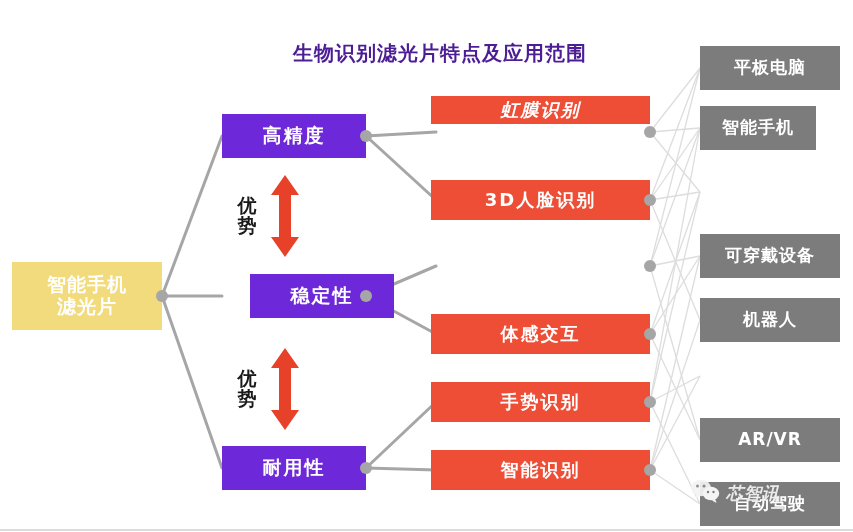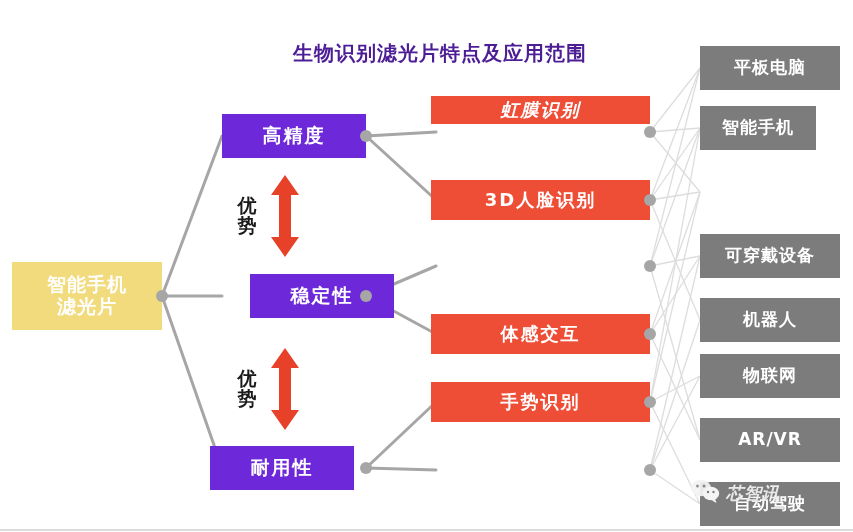--- a/index.html
+++ b/index.html
@@ -190,21 +190,21 @@
   <div class="node node-feature" style="left:222px; top:114px; width:144px; height:44px;">
     <span>高精度</span>
   </div>
   <div class="hub" style="left:360px; top:130px;"></div>
 
   <div class="node node-feature" style="left:222px; top:274px; width:144px; height:44px;margin-left:28px;">
     <span>稳定性</span>
   </div>
   <div class="hub" style="left:360px; top:290px;"></div>
 
-  <div class="node node-feature" style="left:210px; top:446px; width:144px; height:44px;">
+  <div class="node node-feature" style="left:222px; top:446px; width:144px; height:44px;">
     <span>耐用性</span>
   </div>
   <div class="hub" style="left:360px; top:462px;"></div>
 
   <div class="adv-group" style="left:234px; top:175px;">
     <div class="adv-label">
       <span>优</span><br>
       <span>势</span>
     </div>
     <div class="adv-arrow">
@@ -241,42 +241,42 @@
   <div class="node node-app" style="left:431px; top:314px; width:219px; height:40px;">
     <span>体感交互</span>
   </div>
   <div class="hub" style="left:644px; top:328px;"></div>
 
   <div class="node node-app" style="left:431px; top:382px; width:219px; height:40px;">
     <span>手势识别</span>
   </div>
   <div class="hub" style="left:644px; top:396px;"></div>
 
+  <div class="node node-app" style="left:431px; top:450px; width:219px; height:40px;">
+    <span>智能识别</span>
+  </div>
   <div class="hub" style="left:644px; top:464px;"></div>
 
   <div class="node node-market" style="left:700px; top:46px; width:140px; height:44px;">
     <span>平板电脑</span>
   </div>
 
   <div class="node node-market" style="left:700px; top:106px; width:116px; height:44px;">
     <span>智能手机</span>
   </div>
 
 
   <div class="node node-market" style="left:700px; top:234px; width:140px; height:44px;">
     <span>可穿戴设备</span>
   </div>
 
   <div class="node node-market" style="left:700px; top:298px; width:140px; height:44px;">
     <span>机器人</span>
   </div>
 
-  <div class="node node-market" style="left:700px; top:354px; width:140px; height:44px;">
-    <span>物联网</span>
-  </div>
 
   <div class="node node-market" style="left:700px; top:418px; width:140px; height:44px;">
     <span>AR/VR</span>
   </div>
 
   <div class="node node-market" style="left:700px; top:482px; width:140px; height:44px;">
     <span>自动驾驶</span>
   </div>
 
   <div class="watermark" style="left:690px; top:478px;">

